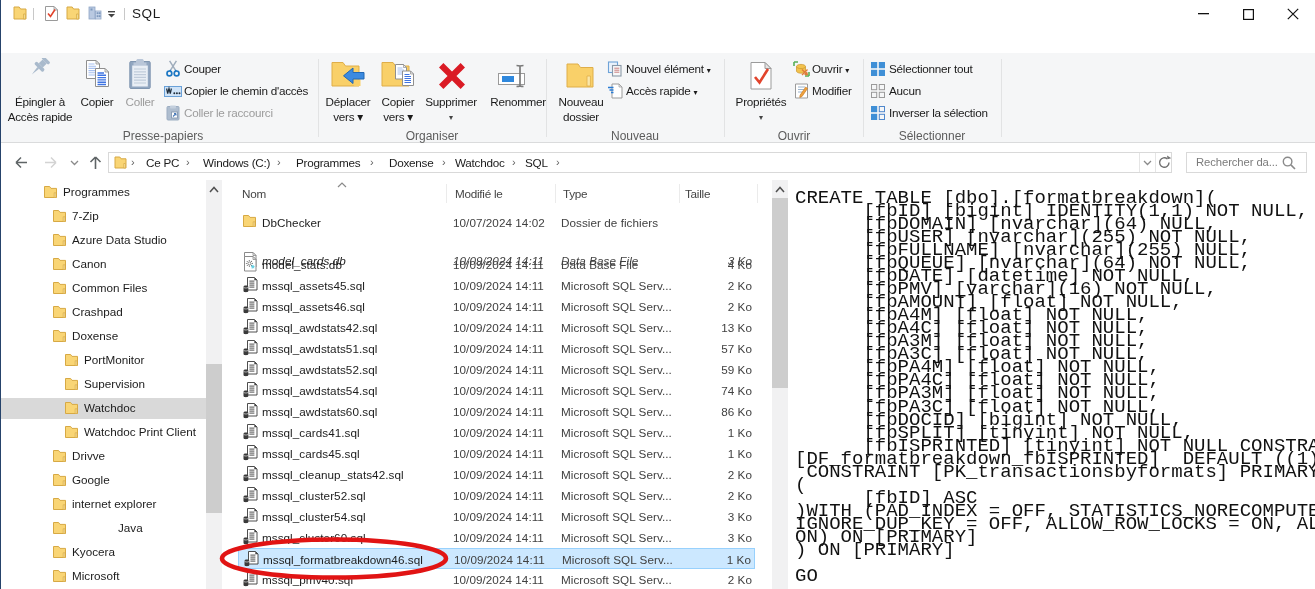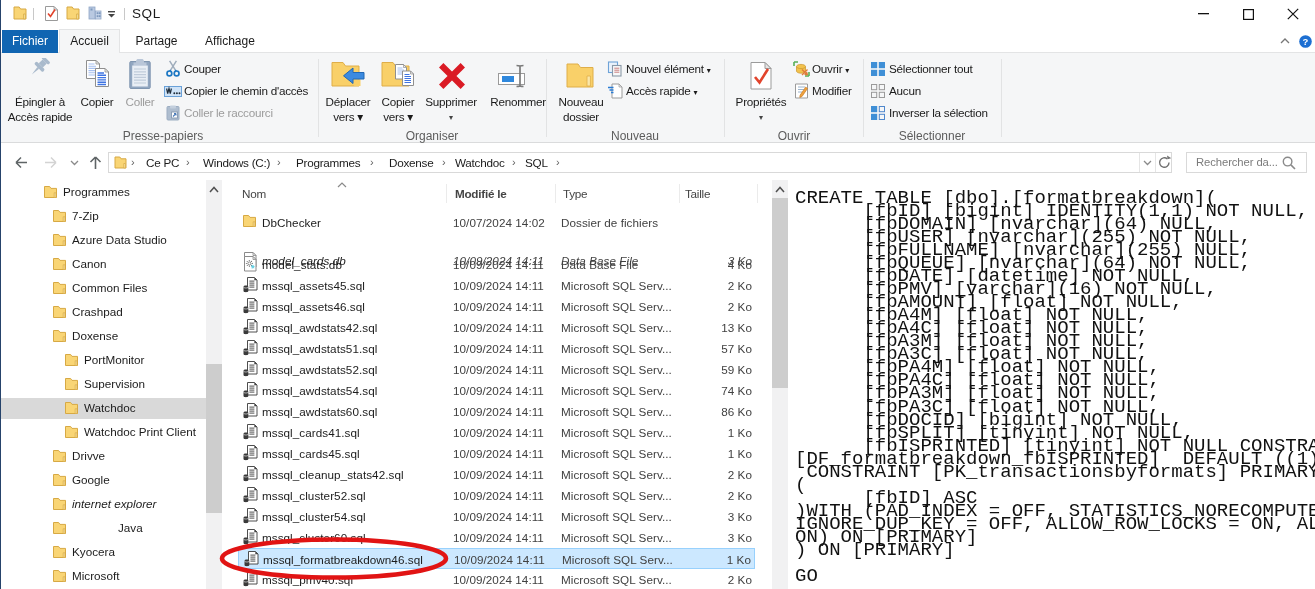--- a/index.html
+++ b/index.html
@@ -64,34 +64,20 @@
         <rect width="11" height="1.3" fill="#111"></rect>
       </svg>
   <svg class="abs" style="left:1243px;top:9px" width="11" height="11" viewBox="0 0 11 11">
         <rect x="0.6" y="0.6" width="9.8" height="9.8" fill="none" stroke="#111" stroke-width="1.2"></rect>
       </svg>
   <svg class="abs" style="left:1287px;top:8px" width="12" height="12" viewBox="0 0 12 12">
         <path d="M0.8 0.8 L11.2 11.2 M11.2 0.8 L0.8 11.2" stroke="#111" stroke-width="1.2"></path>
       </svg>
 </div>
 
-<div id="tabrow" class="abs" style="left:0;top:29px;width:1315px;height:24px;background:#fff;">
-  <div class="abs" style="left:0;top:23px;width:1315px;height:1px;background:#e3e4e5;"></div>
-  <div class="abs" style="left:2px;top:1px;width:56px;height:23px;background:#1065b2;color:#fff;font-size:12px;text-align:center;line-height:23px;">Fichier</div>
-  <div class="abs" style="left:59px;top:0;width:61px;height:24px;background:#f5f6f7;border:1px solid #e3e4e5;border-bottom:none;box-sizing:border-box;color:#1b1b1b;font-size:12px;text-align:center;line-height:23px;">Accueil</div>
-  <div class="abs" style="left:121px;top:1px;width:71px;height:23px;color:#1b1b1b;font-size:12px;text-align:center;line-height:23px;">Partage</div>
-  <div class="abs" style="left:192px;top:1px;width:76px;height:23px;color:#1b1b1b;font-size:12px;text-align:center;line-height:23px;">Affichage</div>
-  <svg class="abs" style="left:1280px;top:9px" width="10" height="6" viewBox="0 0 10 6">
-        <path d="M1 5 L5 1 L9 5" fill="none" stroke="#777" stroke-width="1.3"></path>
-      </svg>
-  <svg class="abs" style="left:1299px;top:6px" width="13" height="13" viewBox="0 0 13 13">
-    <circle cx="6.5" cy="6.5" r="6.3" fill="#1d6fd2"></circle>
-    <text x="6.5" y="9.8" font-size="9.5" font-family="Liberation Sans" font-weight="bold" fill="#fff" text-anchor="middle">?</text>
-  </svg>
-</div>
 
 <div id="tabrow"></div>
 
 <div id="ribbon" class="abs" style="left:0;top:53px;width:1315px;height:89px;background:#f5f6f7;border-bottom:1px solid #dadbdc;">
 
   <div class="gsep" style="left:318px;top:6px;"></div>
   <div class="gsep" style="left:546px;top:6px;"></div>
   <div class="gsep" style="left:724px;top:6px;"></div>
   <div class="gsep" style="left:863px;top:6px;"></div>
   <div class="gsep" style="left:1001px;top:6px;"></div>
@@ -389,21 +375,21 @@
   <div class="trow" style="top:288px;">
         <svg class="abs" style="left:53px;top:5px" width="13" height="13" viewBox="0 0 13 13">
           <use href="#tfold"></use>
         </svg>
         <span style="position:absolute;left:72px;">Google</span>
       </div>
   <div class="trow" style="top:312px;">
         <svg class="abs" style="left:53px;top:5px" width="13" height="13" viewBox="0 0 13 13">
           <use href="#tfold"></use>
         </svg>
-        <span style="position:absolute;left:72px;font-style:italic;">internet explorer</span>
+        <span style="position:absolute;left:72px;">internet explorer</span>
       </div>
   <div class="trow" style="top:336px;">
         <svg class="abs" style="left:53px;top:5px" width="13" height="13" viewBox="0 0 13 13">
           <use href="#tfold"></use>
         </svg>
         <span style="position:absolute;left:72px;margin-left:46px;">Java</span>
       </div>
   <div class="trow" style="top:360px;">
         <svg class="abs" style="left:53px;top:5px" width="13" height="13" viewBox="0 0 13 13">
           <use href="#tfold"></use>
@@ -456,21 +442,21 @@
       <path d="M0.5 9.8 c0-0.75 1.1-1.2 2.4-1.2 s2.4 0.45 2.4 1.2 V14 c0 0.75-1.1 1.2-2.4 1.2 S0.5 14.75 0.5 14 z" fill="#3a3a3a"></path>
       <path d="M0.5 9.8 c0 0.75 1.1 1.2 2.4 1.2 s2.4-0.45 2.4-1.2" fill="none" stroke="#e6e6e6" stroke-width="0.7"></path>
     </g>
   </defs>
       </svg>
 
   <div class="abs t12" style="left:242px;top:187px;color:#454545;">Nom</div>
   <svg class="abs" style="left:337px;top:182px" width="10" height="6" viewBox="0 0 10 6">
         <path d="M1 5 L5 1 L9 5" fill="none" stroke="#8a8a8a" stroke-width="1.2"></path>
       </svg>
-  <div class="abs t12" style="left:455px;top:187px;color:#454545;font-weight:bold;">Modifié le</div>
+  <div class="abs t12" style="left:455px;top:187px;color:#454545;">Modifié le</div>
   <div class="abs t12" style="left:563px;top:187px;color:#454545;">Type</div>
   <div class="abs t12" style="left:685px;top:187px;color:#454545;">Taille</div>
   <div class="hsep" style="left:446px;"></div>
   <div class="hsep" style="left:555px;"></div>
   <div class="hsep" style="left:679px;"></div>
   <div class="hsep" style="left:757px;"></div>
 
   <div class="frow" style="top:212px;">
         <svg class="fic" width="13" height="13" viewBox="0 0 13 13">
           <use href="#ffold"></use>

